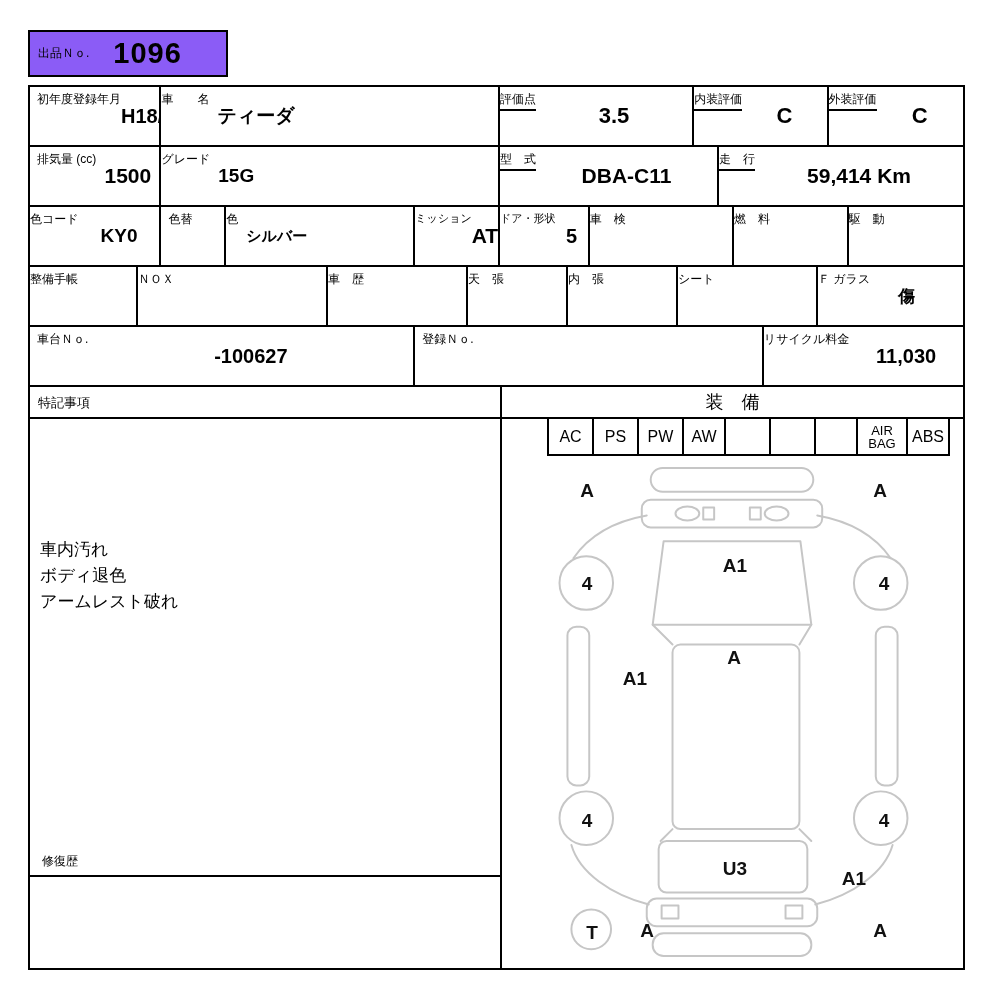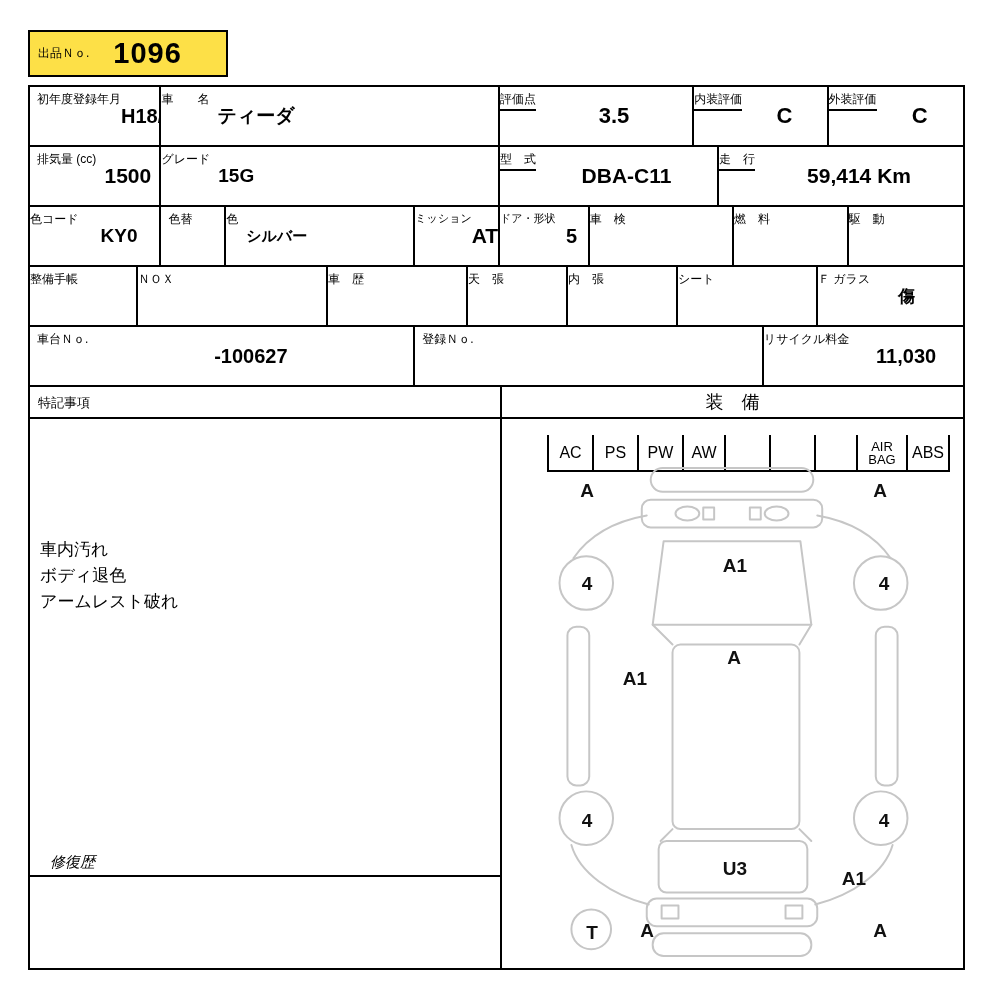--- a/index.html
+++ b/index.html
@@ -2,21 +2,21 @@
 <html><head>
 <meta charset="utf-8">
 <style>
   * { box-sizing: border-box; margin: 0; padding: 0; }
   html, body { background: #fff; }
   body { font-family: "Liberation Sans", "DejaVu Sans", sans-serif; color: #000; }
   .sheet { position: relative; width: 1000px; height: 1000px; background: #fff; overflow: hidden; }
 
   
   .no-box { position: absolute; left: 28px; top: 30px; width: 200px; height: 47px;
-            border: 2px solid #000; display: flex; align-items: center; padding-left: 8px; background: #fde047; }
+            border: 2px solid #000; display: flex; align-items: center; padding-left: 8px; background: #8b5cf6; }
   .no-label { font-size: 12px; }
   .no-value { font-size: 29px; font-weight: bold; margin-left: 24px; letter-spacing: 1px; }
 
   
   .table { position: absolute; left: 28px; top: 85px; width: 937px; height: 885px;
            border: 2px solid #000; display: flex; flex-direction: column; background: #fff; }
   .row { display: flex; height: 60px; border-bottom: 2px solid #000; flex-shrink: 0; }
   .cell { border-right: 2px solid #000; display: flex; flex-direction: row; height: 100%; overflow: hidden; }
   .cell.last { border-right: none; }
   .lbl { font-size: 12px; text-align: center; padding-top: 4px; height: 22px; flex-shrink: 0; white-space: nowrap; }
@@ -24,28 +24,28 @@
   .hdr-line .lbl { border-bottom: 2px solid #000; height: 24px; }
   .val { flex: 1; display: flex; align-items: center; justify-content: center;
          font-weight: bold; font-size: 20px; white-space: nowrap; }
   .val-left { justify-content: flex-start; padding-left: 8px; }
 
   
   .bottom { display: flex; flex: 1; min-height: 0; }
   .left-col { width: 472px; border-right: 2px solid #000; display: flex; flex-direction: column; }
   .sec-hdr { height: 32px; border-bottom: 2px solid #000; font-size: 13px; padding: 7px 0 0 8px; flex-shrink: 0; }
   .notes-body { height: 428px; padding: 118px 0 0 10px; font-size: 17px; line-height: 26px; flex-shrink: 0; }
-  .repair-hdr { height: 30px; border-bottom: 2px solid #000; font-size: 15px; padding: 6px 0 0 20px; flex-shrink: 0; font-style: italic; }
+  .repair-hdr { height: 30px; border-bottom: 2px solid #000; font-size: 12px; padding: 6px 0 0 12px; flex-shrink: 0; }
   .repair-body { flex: 1; }
 
   .right-col { flex: 1; display: flex; flex-direction: column; min-width: 0; }
   .equip-hdr { height: 32px; border-bottom: 2px solid #000; font-size: 18px;
                display: flex; align-items: center; justify-content: center; flex-shrink: 0; }
   .equip-row { height: 37px; position: relative; flex-shrink: 0; }
-  .equip-cells { position: absolute; left: 45px; top: 16px; height: 100%; display: flex; }
+  .equip-cells { position: absolute; left: 45px; top: 0; height: 100%; display: flex; }
   .ecell { border-left: 2px solid #000; border-bottom: 2px solid #000; display: flex;
            align-items: center; justify-content: center; font-size: 16px; text-align: center; }
   .ecell.last { border-right: 2px solid #000; }
   .ecell.small { font-size: 13px; line-height: 13px; }
 
   .diagram { flex: 1; position: relative; overflow: hidden; }
   .diagram svg { position: absolute; left: 0; top: 0; width: 100%; height: 100%; }
   .mk { position: absolute; transform: translate(-50%, -50%); font-size: 19px;
         font-weight: bold; color: #111; white-space: nowrap; }
 </style>

